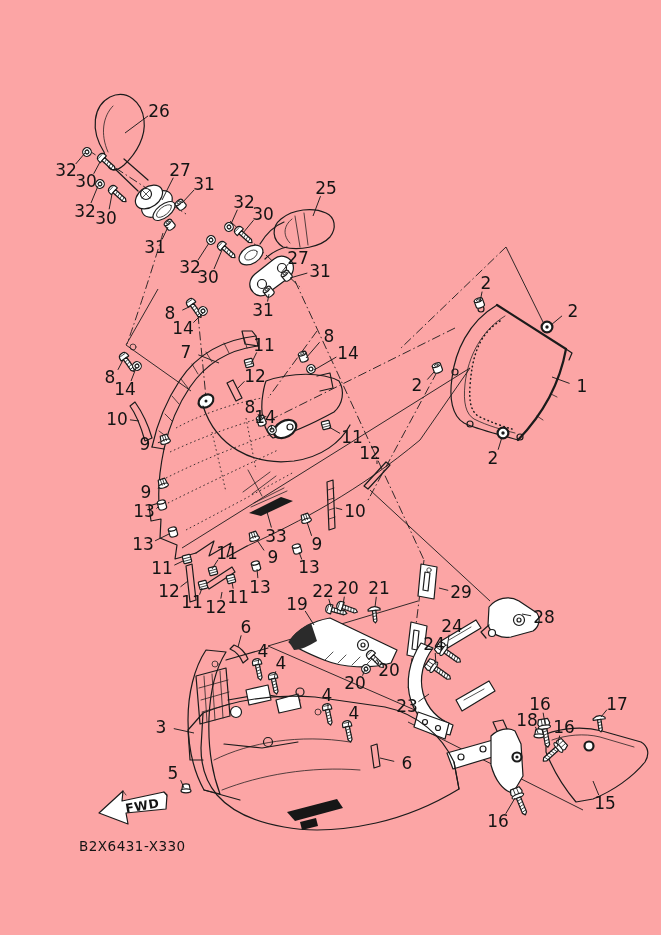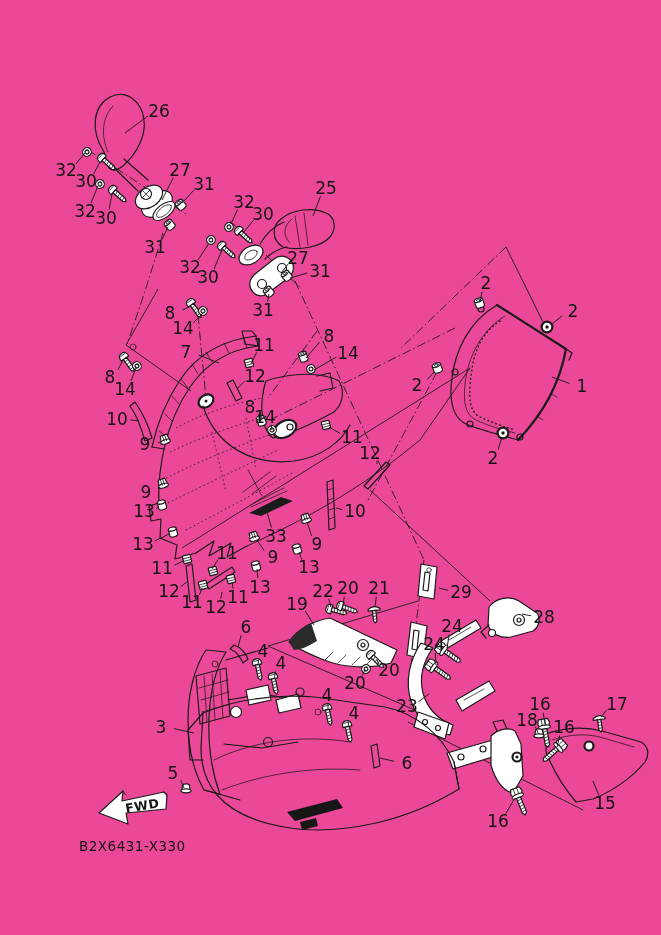--- a/index.html
+++ b/index.html
@@ -1,16 +1,16 @@
 <!DOCTYPE html>
 <html><head>
 <meta charset="utf-8">
 <style>
   html,body{margin:0;padding:0;background:#ffffff;}
-  #stage{position:relative;width:661px;height:935px;background:#ec4899;overflow:hidden;
+  #stage{position:relative;width:661px;height:935px;background:#fca5a5;overflow:hidden;
          font-family:"DejaVu Sans",sans-serif;}
   svg{display:block}
   .ln{fill:none;stroke:#1b1b1b;stroke-width:1.2;stroke-linecap:round;stroke-linejoin:round}
   .thn{fill:none;stroke:#1b1b1b;stroke-width:.75;stroke-linecap:round}
   .bld{stroke-width:2.2}
   .fw{fill:#ffffff}
   .ph{fill:none;stroke:#1b1b1b;stroke-width:.9;stroke-dasharray:9 3 1.5 3}
   .dot{fill:none;stroke:#1b1b1b;stroke-width:.85;stroke-dasharray:1.6 2.8}
   .stip{fill:none;stroke:#1b1b1b;stroke-width:1.5;stroke-dasharray:.6 3.6;stroke-linecap:round}
   .cl{fill:none;stroke:#1b1b1b;stroke-width:.9}

